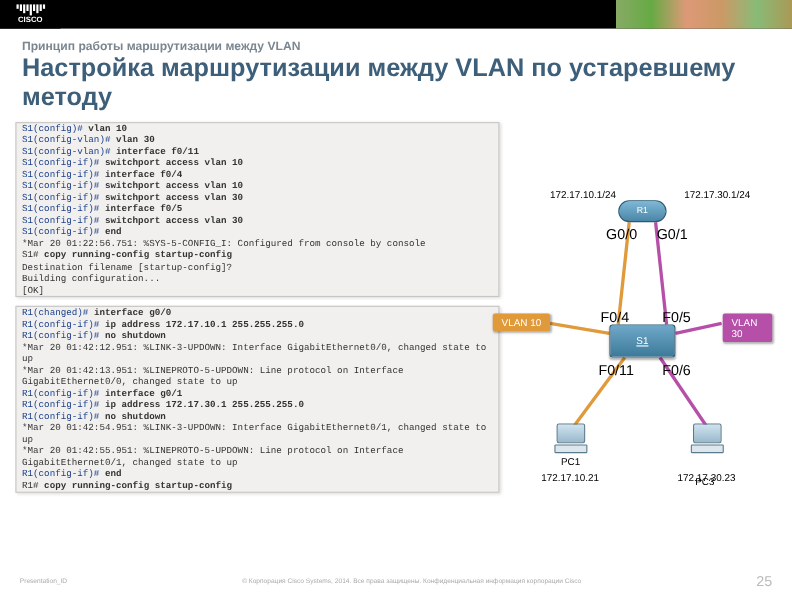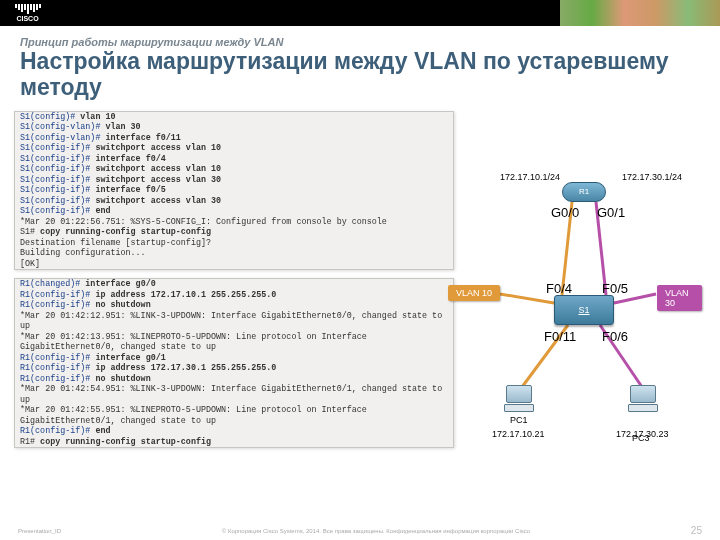--- a/index.html
+++ b/index.html
@@ -6,21 +6,21 @@
 body { width: 720px; height: 540px; font-family: Arial, sans-serif; background: #fff; position: relative; overflow: hidden; }
 
 .header-band { height: 26px; background: #000; display: flex; align-items: center; justify-content: space-between; }
 .logo { width: 55px; height: 26px; background: #000; display: flex; flex-direction: column; align-items: center; justify-content: center; color: #fff; font-size: 7px; font-weight: bold; }
 .logo-bars { display: flex; gap: 1px; margin-bottom: 1px; }
 .logo-bars span { display: inline-block; width: 2px; background: #fff; }
 .logo-bars span:nth-child(1){height:4px}.logo-bars span:nth-child(2){height:6px}.logo-bars span:nth-child(3){height:8px}.logo-bars span:nth-child(4){height:6px}.logo-bars span:nth-child(5){height:10px}.logo-bars span:nth-child(6){height:6px}.logo-bars span:nth-child(7){height:8px}.logo-bars span:nth-child(8){height:6px}.logo-bars span:nth-child(9){height:4px}
 .header-img { width: 160px; height: 26px; background: linear-gradient(90deg,#8a6,#6a4 20%,#d97 40%,#c96 60%,#8b7 80%,#a95); }
 
 .heading-area { padding: 10px 20px 6px 20px; }
-.kicker { color: #7a8690; font-size: 11px; font-weight: bold; font-style: italic; }
+.kicker { color: #7a8690; font-size: 11px; font-weight: bold; }
 .title { color: #3d5f7a; font-size: 23px; font-weight: bold; line-height: 1.15; }
 
 .content { position: relative; padding: 4px 14px 0 14px; }
 .terminals { width: 440px; }
 .term { background: #f1f0ee; border: 1px solid #c8c6c2; font-family: "Courier New", monospace; font-size: 8.4px; line-height: 1.25; color: #333; box-shadow: 1px 1px 3px rgba(0,0,0,.15); margin-bottom: 8px; }
 .term .row { padding: 0 5px; white-space: pre-wrap; word-break: break-word; }
 .term .blue { color: #1a3f8a; }
 .term .bold { font-weight: bold; }
 
 .diagram { position: absolute; right: 18px; top: 70px; width: 260px; height: 280px; font-size: 8px; }
@@ -34,21 +34,21 @@
 .lbl { position: absolute; font-size: 9px; color: #000; }
 .vlanbox { position: absolute; padding: 3px 8px; font-size: 9px; border-radius: 2px; color:#fff; box-shadow: 1px 1px 2px rgba(0,0,0,.3);}
 .vlan10 { background: #e09a3a; left: 6px; top: 108px; }
 .vlan30 { background: #b64fa8; left: 215px; top: 108px; }
 
 .portlbl { position: absolute; font-size: 13px; color: #000; }
 
 svg.net { position:absolute; left:0; top:0; width:260px; height:260px; }
 
 .footer { position: absolute; bottom: 4px; left: 0; right: 0; display: flex; justify-content: space-between; align-items: center; padding: 0 18px; font-size: 6px; color: #aaa; }
-.pagenum { font-size: 10px; color: #bbb; }
+.pagenum { font-size: 13px; color: #bbb; }
 </style>
 </head>
 <body>
 
 <div class="header-band">
   <div class="logo">
     <div class="logo-bars">
         <span></span>
         <span></span>
         <span></span>

